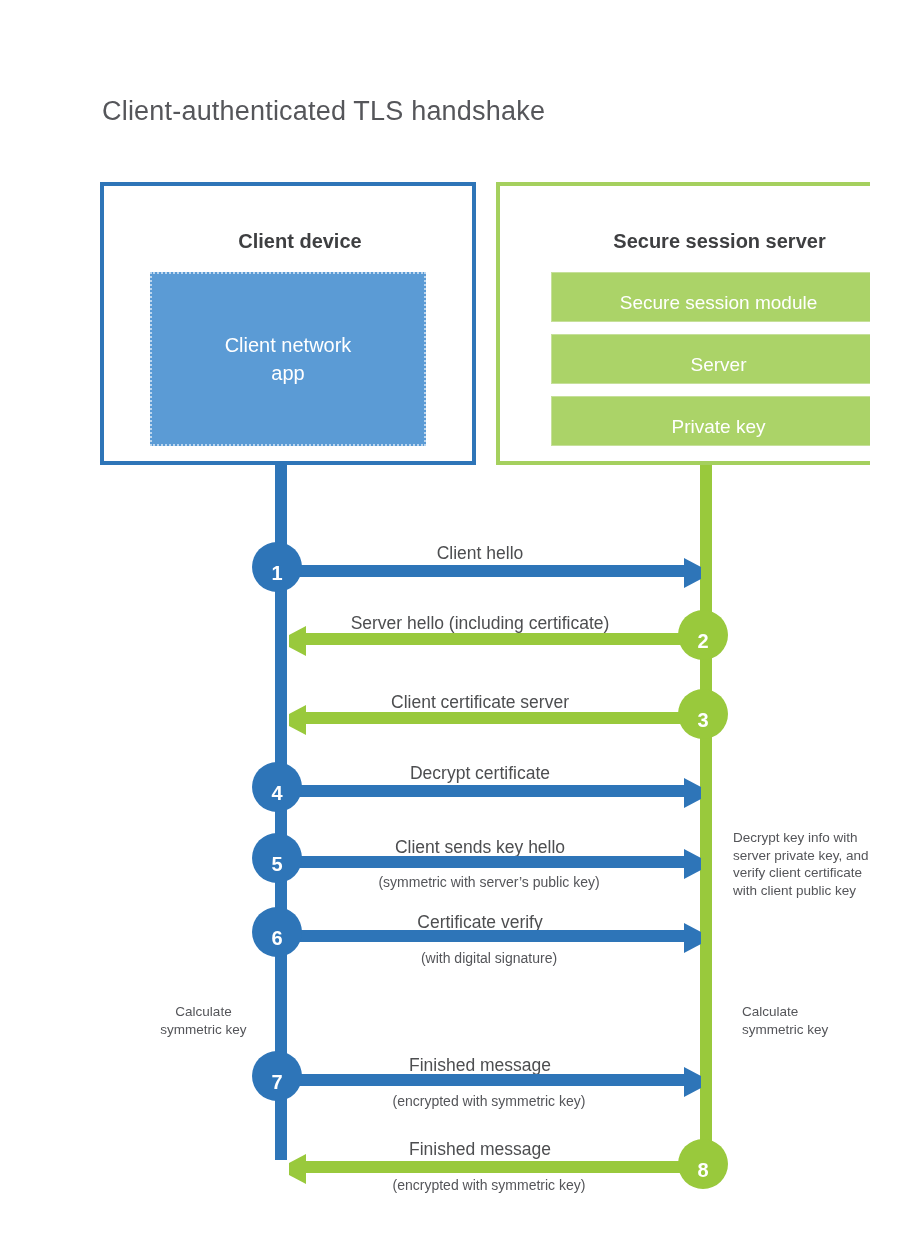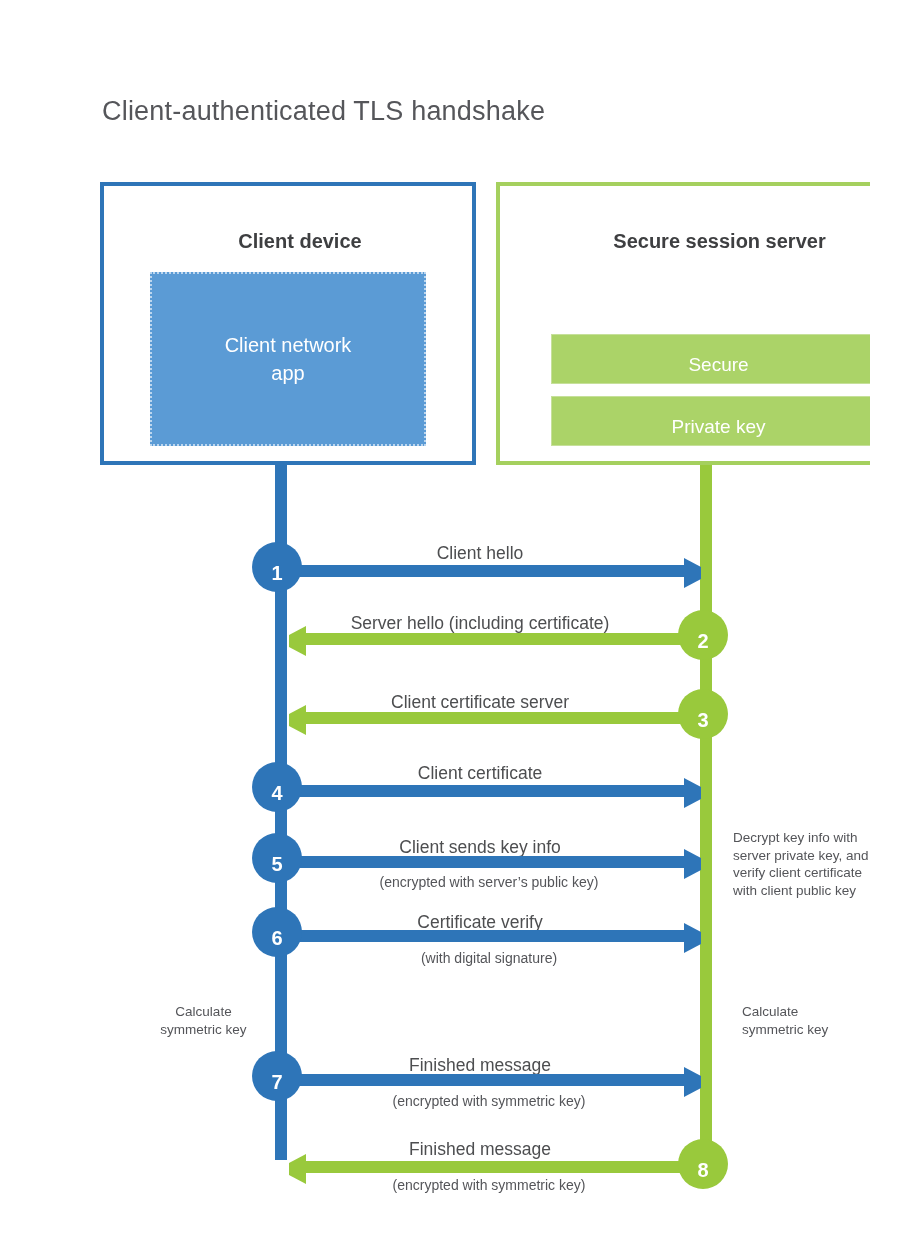--- a/index.html
+++ b/index.html
@@ -67,21 +67,22 @@
   <div class="title">Client-authenticated TLS handshake</div>
 
   <div class="actor-box client">
     <div class="actor-title">Client device</div>
     <div class="app-box">Client network
 app</div>
   </div>
 
   <div class="actor-box server">
     <div class="actor-title">Secure session server</div>
-    <div class="module-bar" style="top:136px;">Secure</div>
+    <div class="module-bar" style="top:74px;">Secure session module</div>
+    <div class="module-bar" style="top:136px;">Server</div>
     <div class="module-bar" style="top:198px;">Private key</div>
   </div>
 
   <div class="lifeline blue"></div>
   <div class="lifeline green"></div>
 
   <div class="msg" style="top:477px;">Client hello</div>
   <div class="arrow-line blue" style="left:240px;top:505px;width:385px;"></div>
   <div class="head right" style="left:624px;top:498px;"></div>
   <div class="circle blue" style="left:192px;top:482px;">1</div>
@@ -89,30 +90,30 @@
   <div class="msg" style="top:547px;">Server hello (including certificate)</div>
   <div class="arrow-line green" style="left:233px;top:573px;width:387px;"></div>
   <div class="head left" style="left:217px;top:566px;"></div>
   <div class="circle green" style="left:618px;top:550px;">2</div>
 
   <div class="msg" style="top:626px;">Client certificate server</div>
   <div class="arrow-line green" style="left:233px;top:652px;width:387px;"></div>
   <div class="head left" style="left:217px;top:645px;"></div>
   <div class="circle green" style="left:618px;top:629px;">3</div>
 
-  <div class="msg" style="top:697px;">Client certificate</div>
+  <div class="msg" style="top:697px;">Decrypt certificate</div>
   <div class="arrow-line blue" style="left:240px;top:725px;width:385px;"></div>
   <div class="head right" style="left:624px;top:718px;"></div>
   <div class="circle blue" style="left:192px;top:702px;">4</div>
 
-  <div class="msg" style="top:771px;">Client sends key info</div>
+  <div class="msg" style="top:771px;">Client sends key hello</div>
   <div class="arrow-line blue" style="left:240px;top:796px;width:385px;"></div>
   <div class="head right" style="left:624px;top:789px;"></div>
   <div class="circle blue" style="left:192px;top:773px;">5</div>
-  <div class="sub" style="top:808px;">(encrypted with server’s public key)</div>
+  <div class="sub" style="top:808px;">(symmetric with server’s public key)</div>
 
   <div class="msg" style="top:846px;">Certificate verify</div>
   <div class="arrow-line blue" style="left:240px;top:870px;width:385px;"></div>
   <div class="head right" style="left:624px;top:863px;"></div>
   <div class="circle blue" style="left:192px;top:847px;">6</div>
   <div class="sub" style="top:884px;">(with digital signature)</div>
 
   <div class="note decrypt">Decrypt key info with
 server private key, and
 verify client certificate

